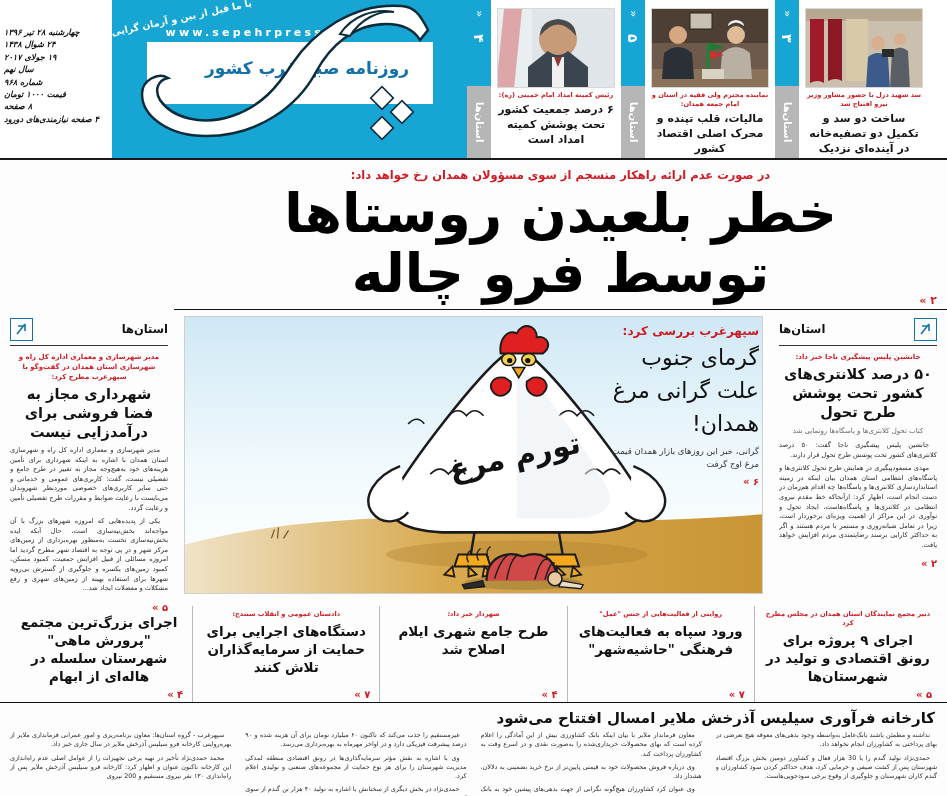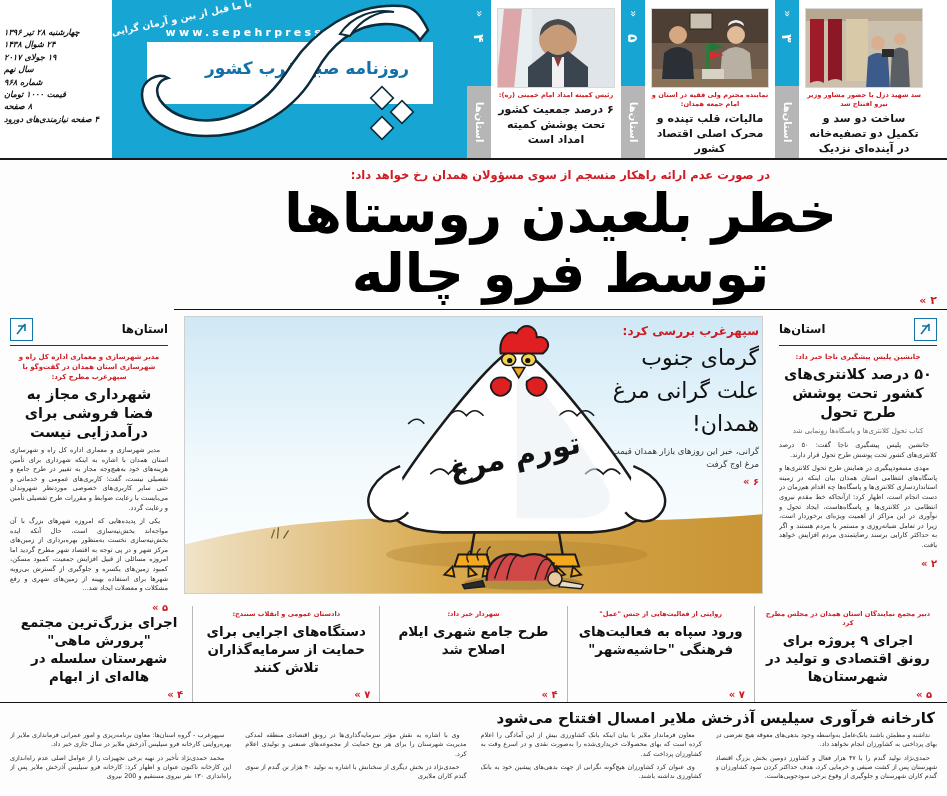--- a/index.html
+++ b/index.html
@@ -745,27 +745,29 @@
         <span>»</span>
       </div>
     </div>
   </div>
 
   <div class="bottom">
     <div class="bottom-title">کارخانه فرآوری سیلیس آذرخش ملایر امسال افتتاح می‌شود</div>
     <div class="bottom-cols">
       <div class="bcol">
         <p>نداشته و مطمئن باشند بانک‌عامل به‌واسطه وجود بدهی‌های معوقه هیچ تعرضی در بهای پرداختی به کشاورزان انجام نخواهد داد.</p>
-        <p>حمدی‌نژاد تولید گندم را با ۴۷ هزار فعال و کشاورز دومین بخش بزرگ اقتصاد شهرستان پس از کشت صیفی و خرمایی کرد، هدف حداکثر کردن سود کشاورزان و گندم کاران شهرستان و جلوگیری از وقوع برخی سودجویی‌هاست.</p>
+        <p>حمدی‌نژاد تولید گندم را با 30 هزار فعال و کشاورز دومین بخش بزرگ اقتصاد شهرستان پس از کشت صیفی و خرمایی کرد، هدف حداکثر کردن سود کشاورزان و گندم کاران شهرستان و جلوگیری از وقوع برخی سودجویی‌هاست.</p>
       </div>
       <div class="bcol">
         <p>معاون فرماندار ملایر با بیان اینکه بانک کشاورزی بیش از این آمادگی را اعلام کرده است که بهای محصولات خریداری‌شده را به‌صورت نقدی و در اسرع وقت به کشاورزان پرداخت کند.</p>
+        <p>وی درباره فروش محصولات خود به قیمتی پایین‌تر از نرخ خرید تضمینی به دلالان، هشدار داد.</p>
         <p>وی عنوان کرد کشاورزان هیچ‌گونه نگرانی از جهت بدهی‌های پیشین خود به بانک کشاورزی نداشته باشند.</p>
       </div>
       <div class="bcol">
+        <p>غیرمستقیم را جذب می‌کند که تاکنون ۶۰ میلیارد تومان برای آن هزینه شده و ۹۰ درصد پیشرفت فیزیکی دارد و در اواخر مهرماه به بهره‌برداری می‌رسد.</p>
         <p>وی با اشاره به نقش مؤثر سرمایه‌گذاری‌ها در رونق اقتصادی منطقه لمدکی مدیریت شهرستان را برای هر نوع حمایت از مجموعه‌های صنعتی و تولیدی اعلام کرد.</p>
         <p>حمدی‌نژاد در بخش دیگری از سخنانش با اشاره به تولید ۴۰ هزار تن گندم از سوی گندم کاران ملایری</p>
       </div>
       <div class="bcol">
         <p>سپهرغرب - گروه استان‌ها: معاون برنامه‌ریزی و امور عمرانی فرمانداری ملایر از بهره‌روایتی کارخانه فرو سیلیس آذرخش ملایر در سال جاری خبر داد.</p>
         <p>محمد حمدی‌نژاد تأخیر در تهیه برخی تجهیزات را از عوامل اصلی عدم راه‌اندازی این کارخانه تاکنون عنوان و اظهار کرد: کارخانه فرو سیلیس آذرخش ملایر پس از راه‌اندازی ۱۳۰ نفر نیروی مستقیم و 200 نیروی</p>
       </div>
     </div>
   </div>
 

